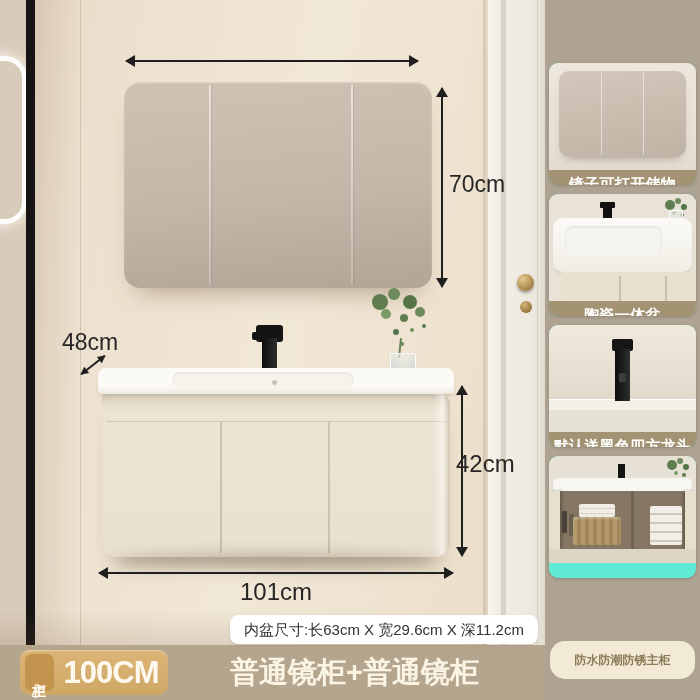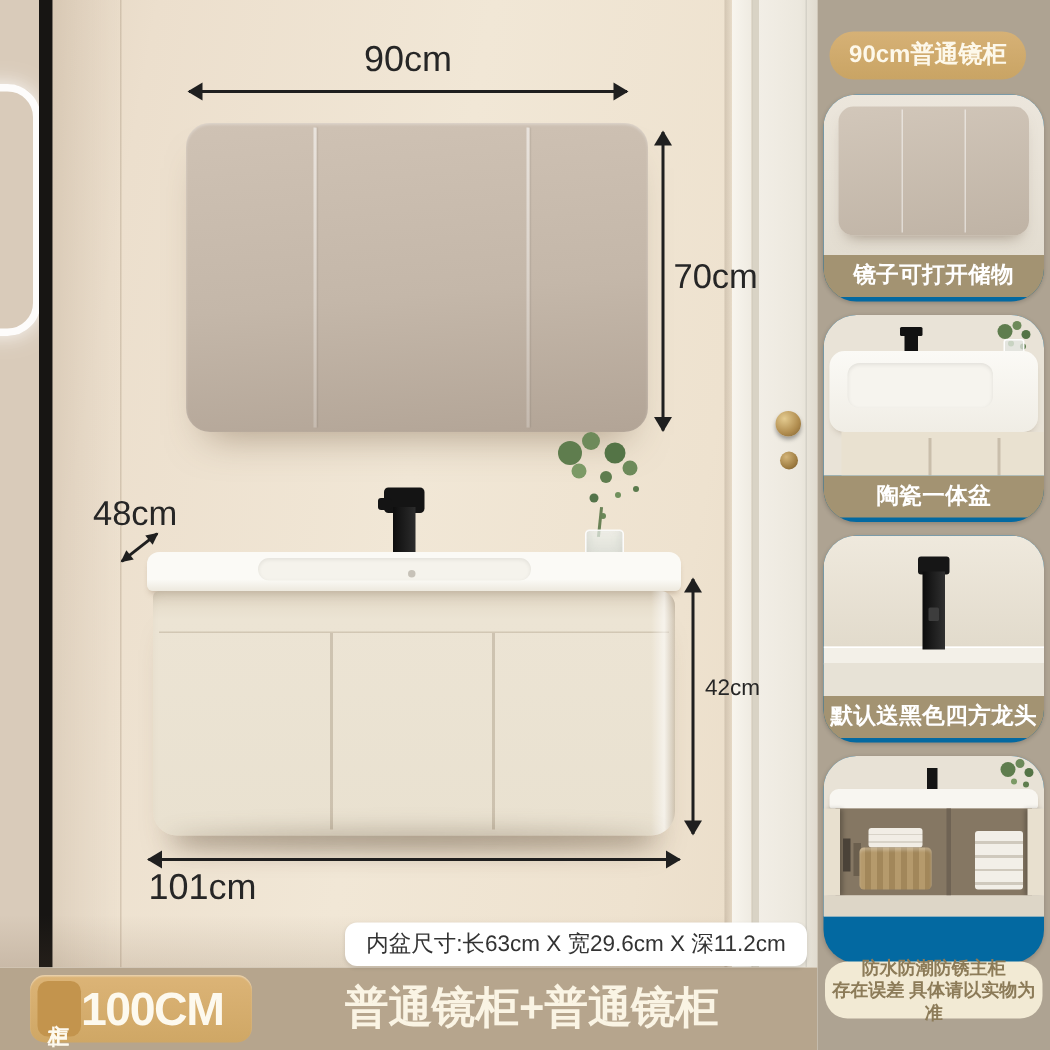--- a/index.html
+++ b/index.html
@@ -96,31 +96,31 @@
     z-index:6;box-shadow:0 1px 3px rgba(0,0,0,.12);}
 
   
   .bottom-bar{position:absolute;left:0;top:645px;width:545px;height:55px;background:#b6a58d;}
   .size-badge{position:absolute;left:20px;top:5px;width:148px;height:45px;border-radius:10px;
     background:linear-gradient(180deg,#dcb477,#cfa765);display:flex;align-items:center;
     box-shadow:inset 0 1px 1px rgba(255,255,255,.4);}
   .size-badge .side{margin-left:5px;width:29px;height:37px;border-radius:7px;background:#c3944d;
     color:#fdf9ee;font-size:14px;font-weight:700;display:flex;align-items:center;justify-content:center;
     writing-mode:vertical-rl;text-orientation:upright;letter-spacing:2px;}
-  .size-badge .num{flex:1;font-size:31px;font-weight:700;color:#fdf9ee;letter-spacing:-1px;}
+  .size-badge .num{flex:1;text-align:center;font-size:31px;font-weight:700;color:#fdf9ee;letter-spacing:-1px;}
   .bar-title{position:absolute;left:172px;right:8px;top:0;height:55px;line-height:55px;text-align:center;
     font-size:29px;font-weight:700;color:#faf4e4;white-space:nowrap;}
 
   
   .sidebar{position:absolute;left:545px;top:0;width:155px;height:700px;background:#aea392;}
   .header-pill{position:absolute;left:8px;top:21px;width:131px;height:32px;border-radius:16px;
     background:linear-gradient(180deg,#d6b176,#c9a464);color:#fdf8ea;font-size:16px;font-weight:700;
     text-align:center;line-height:32px;white-space:nowrap;}
   .cards{position:absolute;left:4px;top:63px;width:147px;display:flex;flex-direction:column;gap:9px;}
-  .card{height:138px;border-radius:22px;background:#0369a1;overflow:hidden;
+  .card{height:122px;border-radius:9px;background:#5eead4;overflow:hidden;
     box-shadow:0 1px 3px rgba(0,0,0,.18);}
   .card-img{position:relative;height:107px;overflow:hidden;}
   .card-caption{height:28px;background:#a39372;color:#fff;font-size:15px;font-weight:700;
     text-align:center;line-height:28px;letter-spacing:.3px;white-space:nowrap;}
   .disclaimer{position:absolute;left:5px;top:641px;width:145px;height:38px;border-radius:15px;
     background:#f2ead4;color:#8c7b58;font-size:12px;font-weight:700;text-align:center;
     display:flex;flex-direction:column;justify-content:center;line-height:15px;}
 
   
   .img-mirror{background:linear-gradient(180deg,#ece6dc,#e3ddd1);}
@@ -215,48 +215,46 @@
 
     <div class="door-gap"></div>
     <div class="door-frame"></div>
     <div class="door-recess"></div>
     <div class="door-slab">
       <div class="door-panel-line"></div>
     </div>
     <div class="door-knob"></div>
     <div class="door-lock"></div>
 
-    <div class="dim-label" style="left:126px;top:26px;width:292px;text-align:center;font-size:24px;">90cm</div>
     <div class="h-arrow" style="left:126px;top:60px;width:292px;"></div>
 
     <div class="v-arrow" style="left:441px;top:88px;height:199px;"></div>
     <div class="dim-label" style="left:449px;top:171px;font-size:23px;">70cm</div>
 
     <div class="dim-label" style="left:62px;top:329px;font-size:23px;">48cm</div>
     <div class="h-arrow diag-arrow" style="left:78px;top:364px;width:30px;"></div>
 
     <div class="v-arrow" style="left:461px;top:386px;height:170px;"></div>
-    <div class="dim-label" style="left:470px;top:450px;font-size:15px;">42cm</div>
+    <div class="dim-label" style="left:456px;top:450px;font-size:24px;">42cm</div>
 
     <div class="h-arrow" style="left:99px;top:572px;width:354px;"></div>
-    <div class="dim-label" style="left:99px;top:578px;width:354px;text-align:left;font-size:24px;">101cm</div>
+    <div class="dim-label" style="left:99px;top:578px;width:354px;text-align:center;font-size:24px;">101cm</div>
   </div>
 
   <div class="basin-pill">内盆尺寸:长63cm X 宽29.6cm X 深11.2cm</div>
 
   <div class="bottom-bar">
     <div class="size-badge">
       <div class="side">主柜</div>
       <div class="num">100CM</div>
     </div>
     <div class="bar-title">普通镜柜+普通镜柜</div>
   </div>
 
   <div class="sidebar">
-    <div class="header-pill">90cm普通镜柜</div>
 
     <div class="cards">
 
       <div class="card">
         <div class="card-img img-mirror">
           <div class="thumb-mirror">
             <div class="seamA"></div>
             <div class="seamB"></div>
           </div>
         </div>
@@ -304,17 +302,16 @@
           <div class="oc-towel-l"></div>
           <div class="oc-basket"></div>
           <div class="oc-towel-r"></div>
           <div class="oc-floor"></div>
         </div>
       </div>
     </div>
 
     <div class="disclaimer">
       <span>防水防潮防锈主柜</span>
-      <span>存在误差 具体请以实物为准</span>
     </div>
   </div>
 
 </div>
 
 </body></html>

